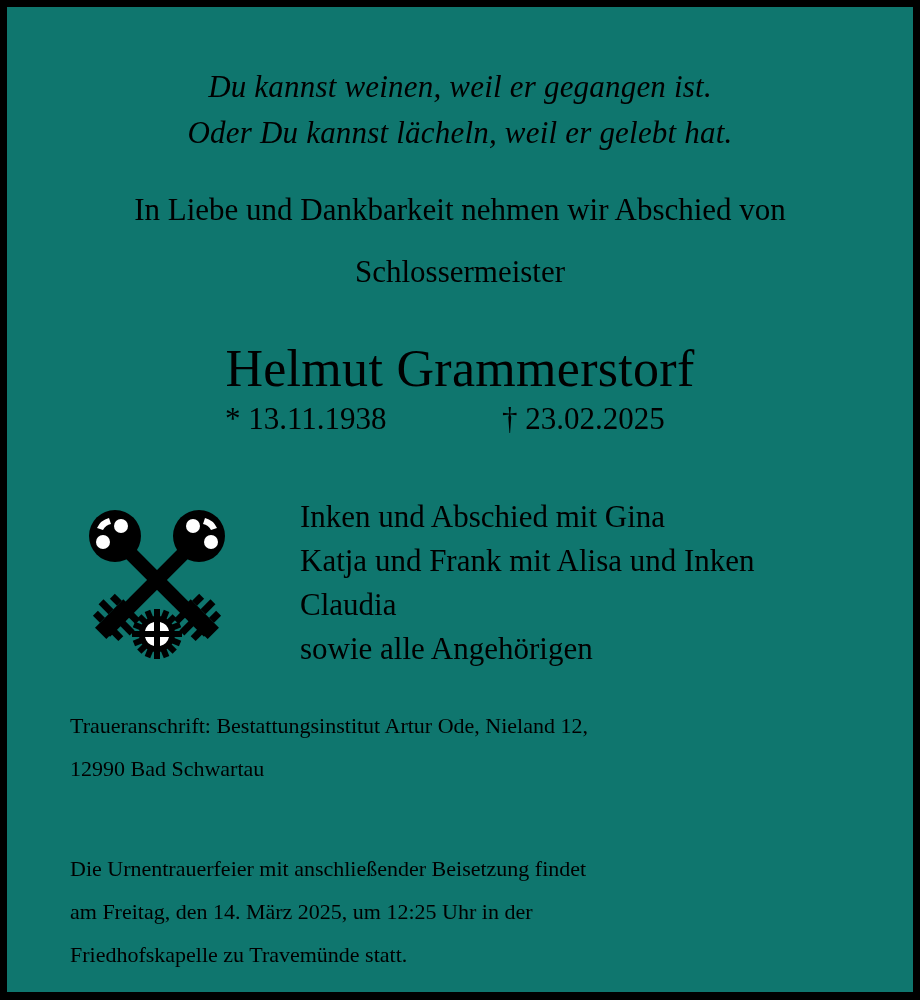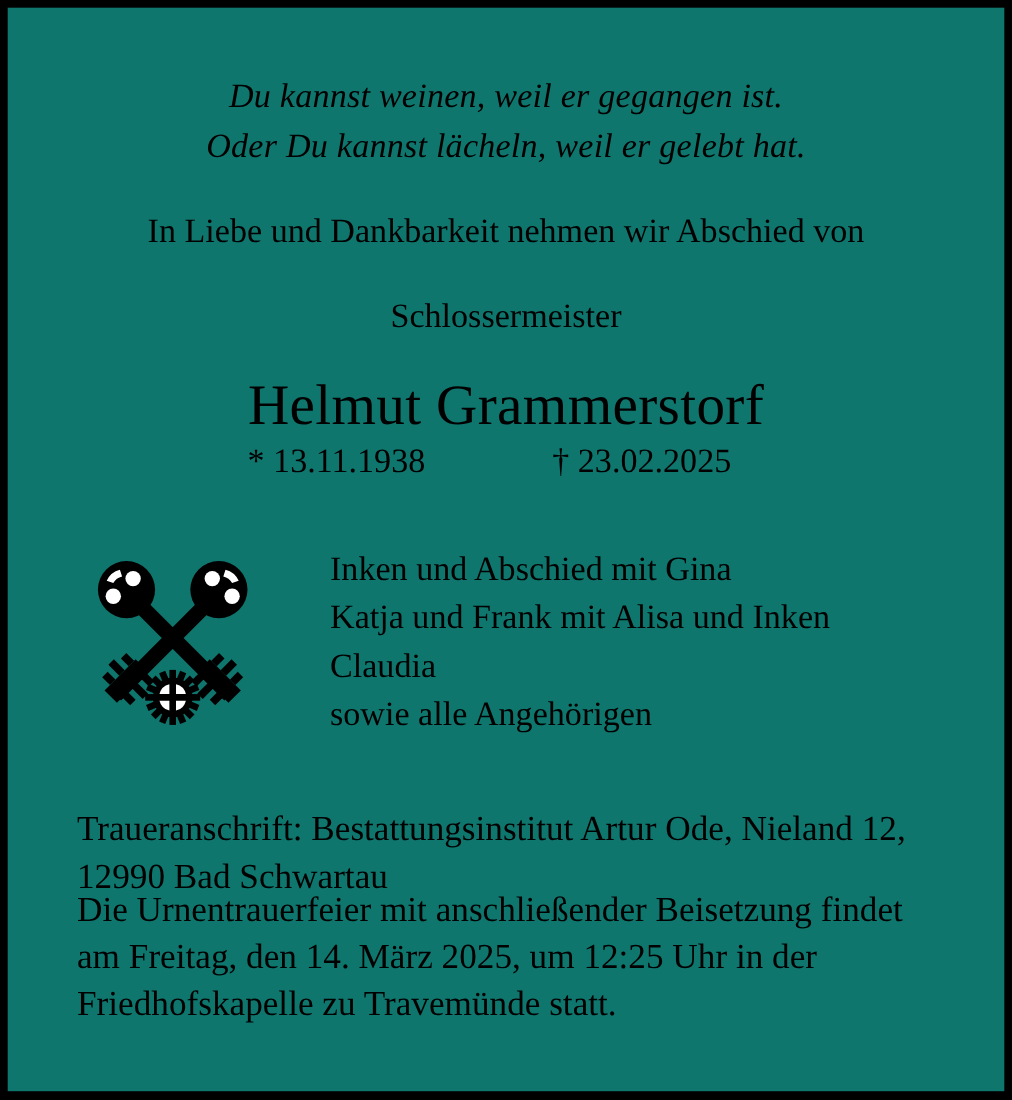--- a/index.html
+++ b/index.html
@@ -10,34 +10,34 @@
     font-family:"Liberation Serif","DejaVu Serif",serif;
   }
   .abs { position:absolute; white-space:nowrap; }
   .center { left:0; right:0; text-align:center; }
   .quote { font-style:italic; font-size:31px; letter-spacing:0.2px; }
   .intro { font-size:31px; }
   .title { font-size:31px; }
   .name { font-size:52px; letter-spacing:0.3px;margin-top:24px; }
   .dates { font-size:31px; }
   .family { font-size:31px; line-height:44px; }
-  .body { font-size:32px; line-height:43px;margin-top:28px; }
+  .body { font-size:22px; line-height:43px; }
   .emblem { position:absolute; left:70px; top:497px; width:160px; height:160px; }
 </style>
 </head>
 <body>
 
 <div class="frame">
 
   <div class="abs center quote" style="top:62px;">Du kannst weinen, weil er gegangen ist.</div>
   <div class="abs center quote" style="top:108px;">Oder Du kannst lächeln, weil er gelebt hat.</div>
 
   <div class="abs center intro" style="top:185px;">In Liebe und Dankbarkeit nehmen wir Abschied von</div>
 
-  <div class="abs center title" style="top:262px;">Schlossermeister</div>
+  <div class="abs center title" style="top:247px;">Schlossermeister</div>
 
   <div class="abs center name" style="top:308px;">Helmut Grammerstorf</div>
 
   <div class="abs dates" style="left:218px; top:394px;">* 13.11.1938</div>
   <div class="abs dates" style="left:495px; top:394px;">† 23.02.2025</div>
 
   <svg class="emblem" viewBox="0 0 160 160">
     <g fill="#000">
 
       <g>
@@ -116,19 +116,19 @@
     <div>Katja und Frank mit Alisa und Inken</div>
     <div>Claudia</div>
     <div>sowie alle Angehörigen</div>
   </div>
 
   <div class="abs body" style="left:63px; top:697px;">
     <div>Traueranschrift: Bestattungsinstitut Artur Ode, Nieland 12,</div>
     <div>12990 Bad Schwartau</div>
   </div>
 
-  <div class="abs body" style="left:63px; top:770px;font-family:Liberation Serif, serif;">
+  <div class="abs body" style="left:63px; top:840px;font-family:Liberation Serif, serif;">
     <div>Die Urnentrauerfeier mit anschließender Beisetzung findet</div>
     <div>am Freitag, den 14. März 2025, um 12:25 Uhr in der</div>
     <div>Friedhofskapelle zu Travemünde statt.</div>
   </div>
 
 </div>
 
 </body></html>

